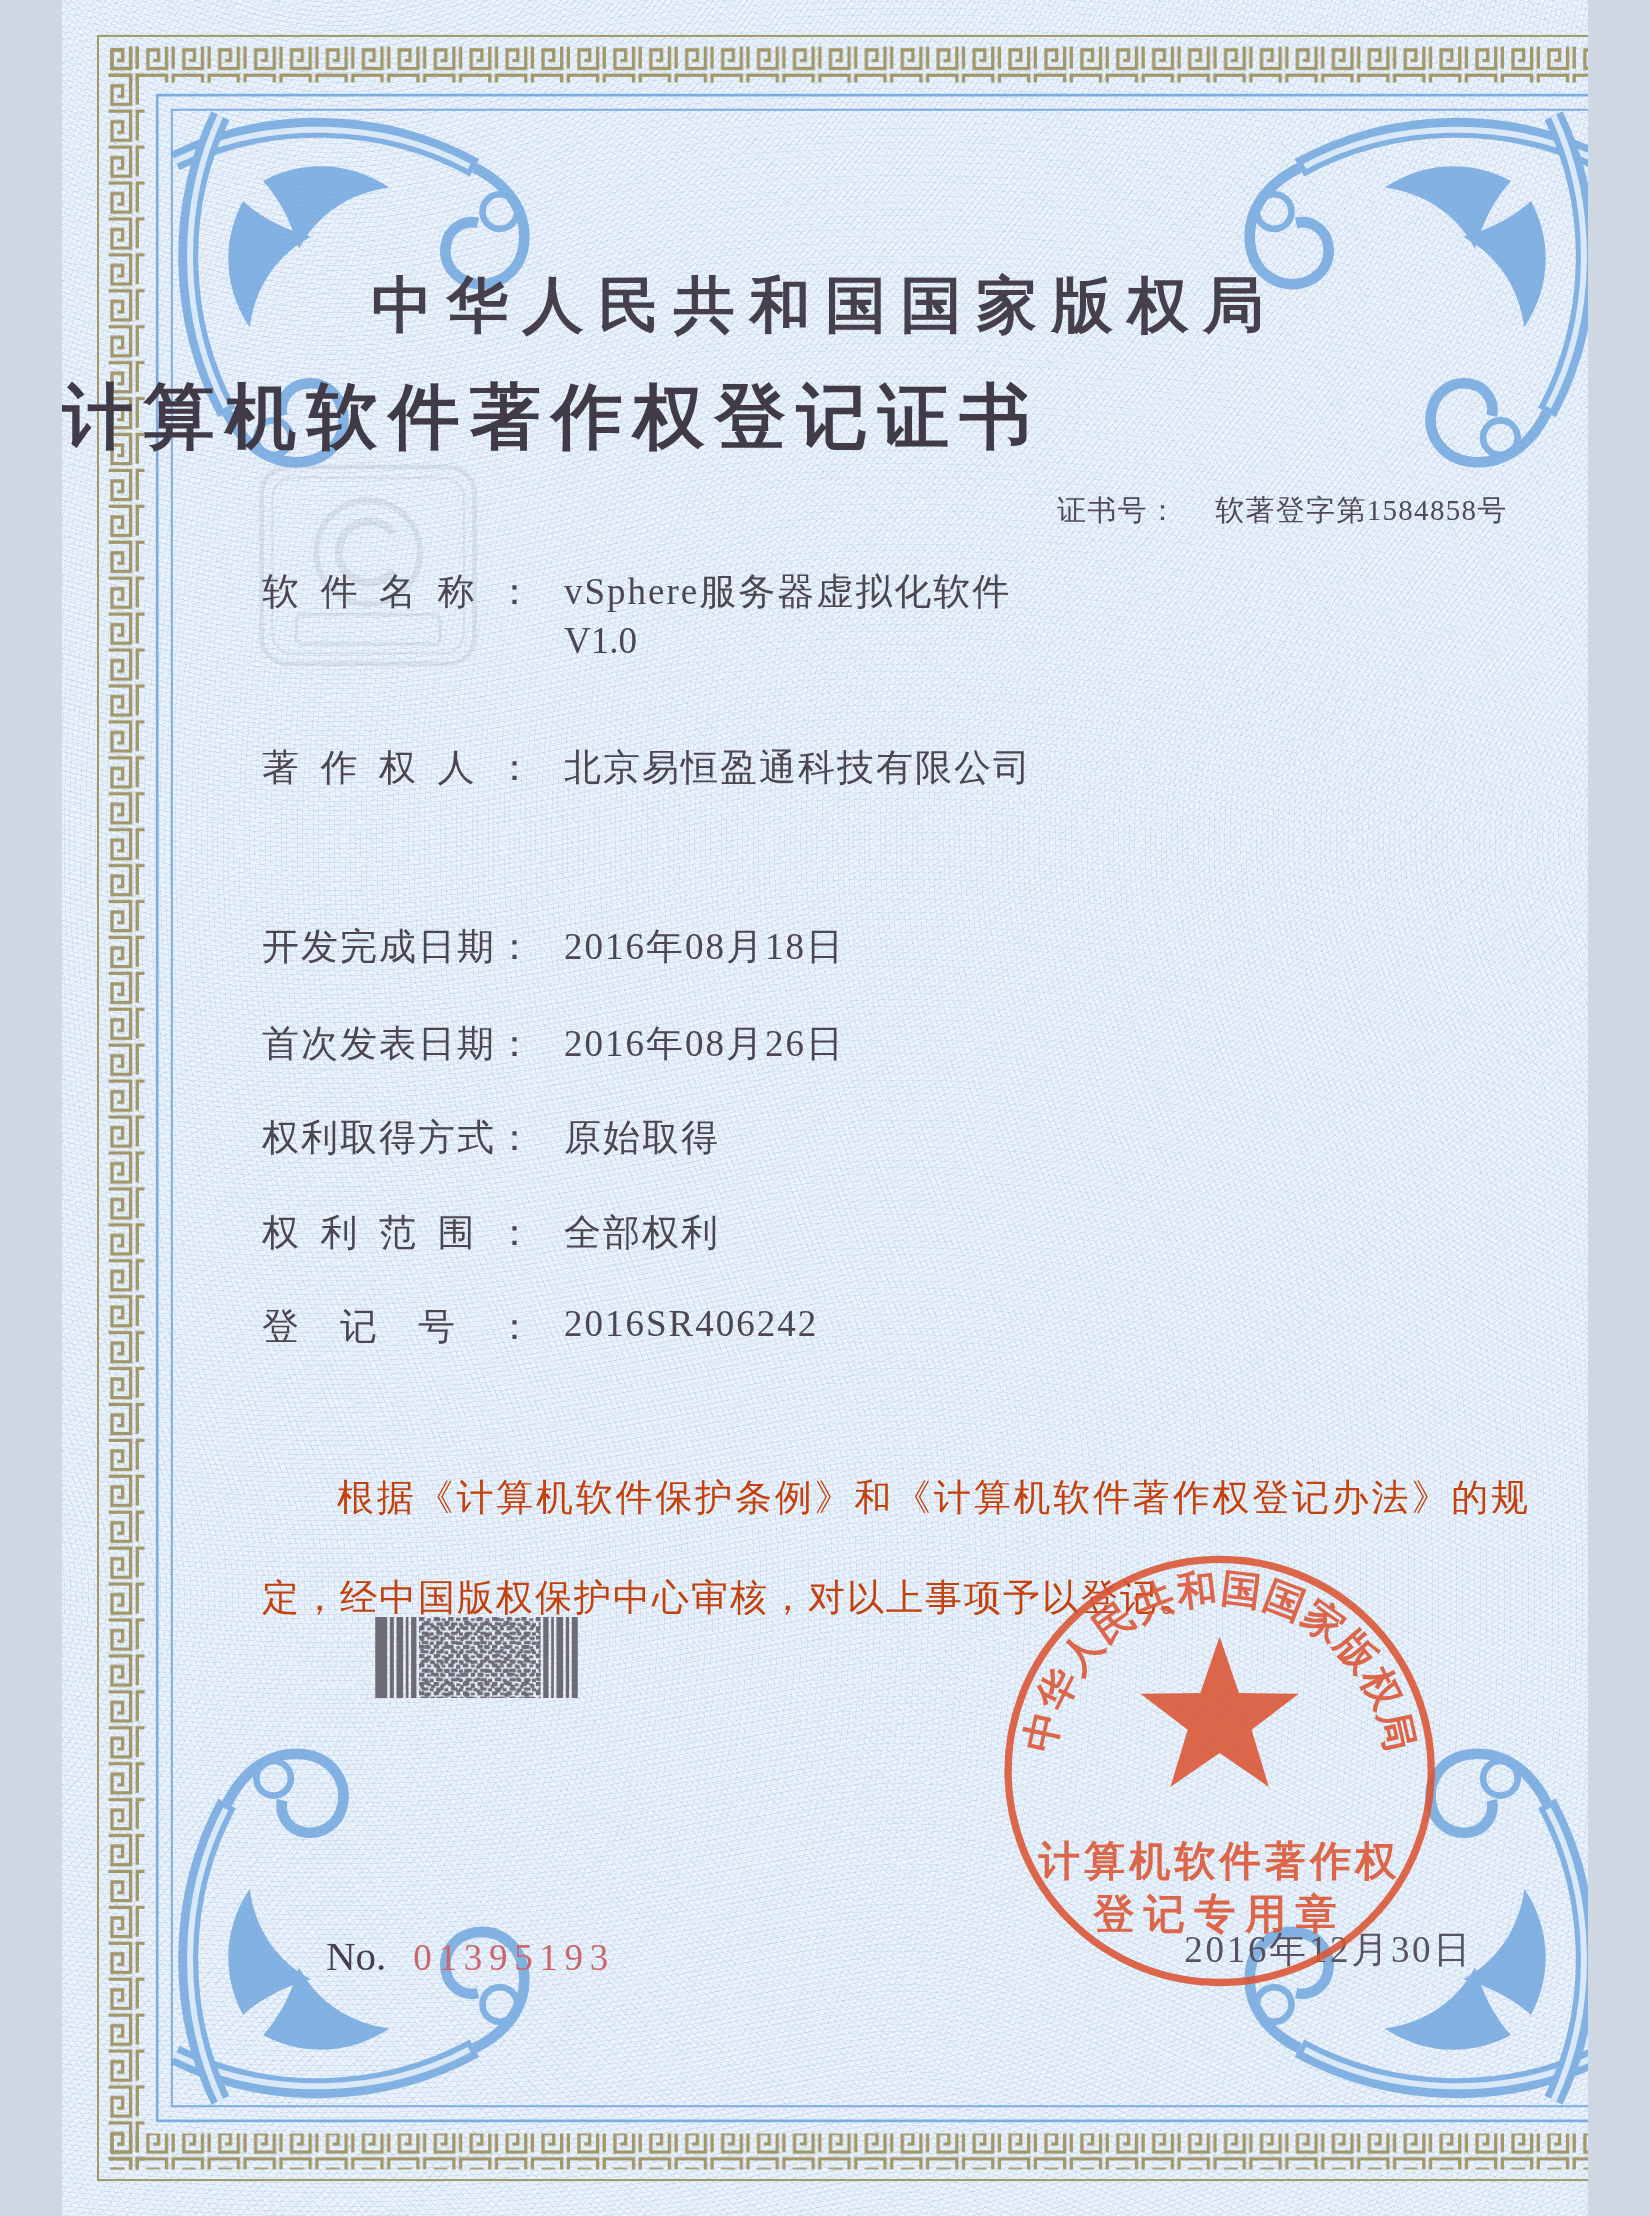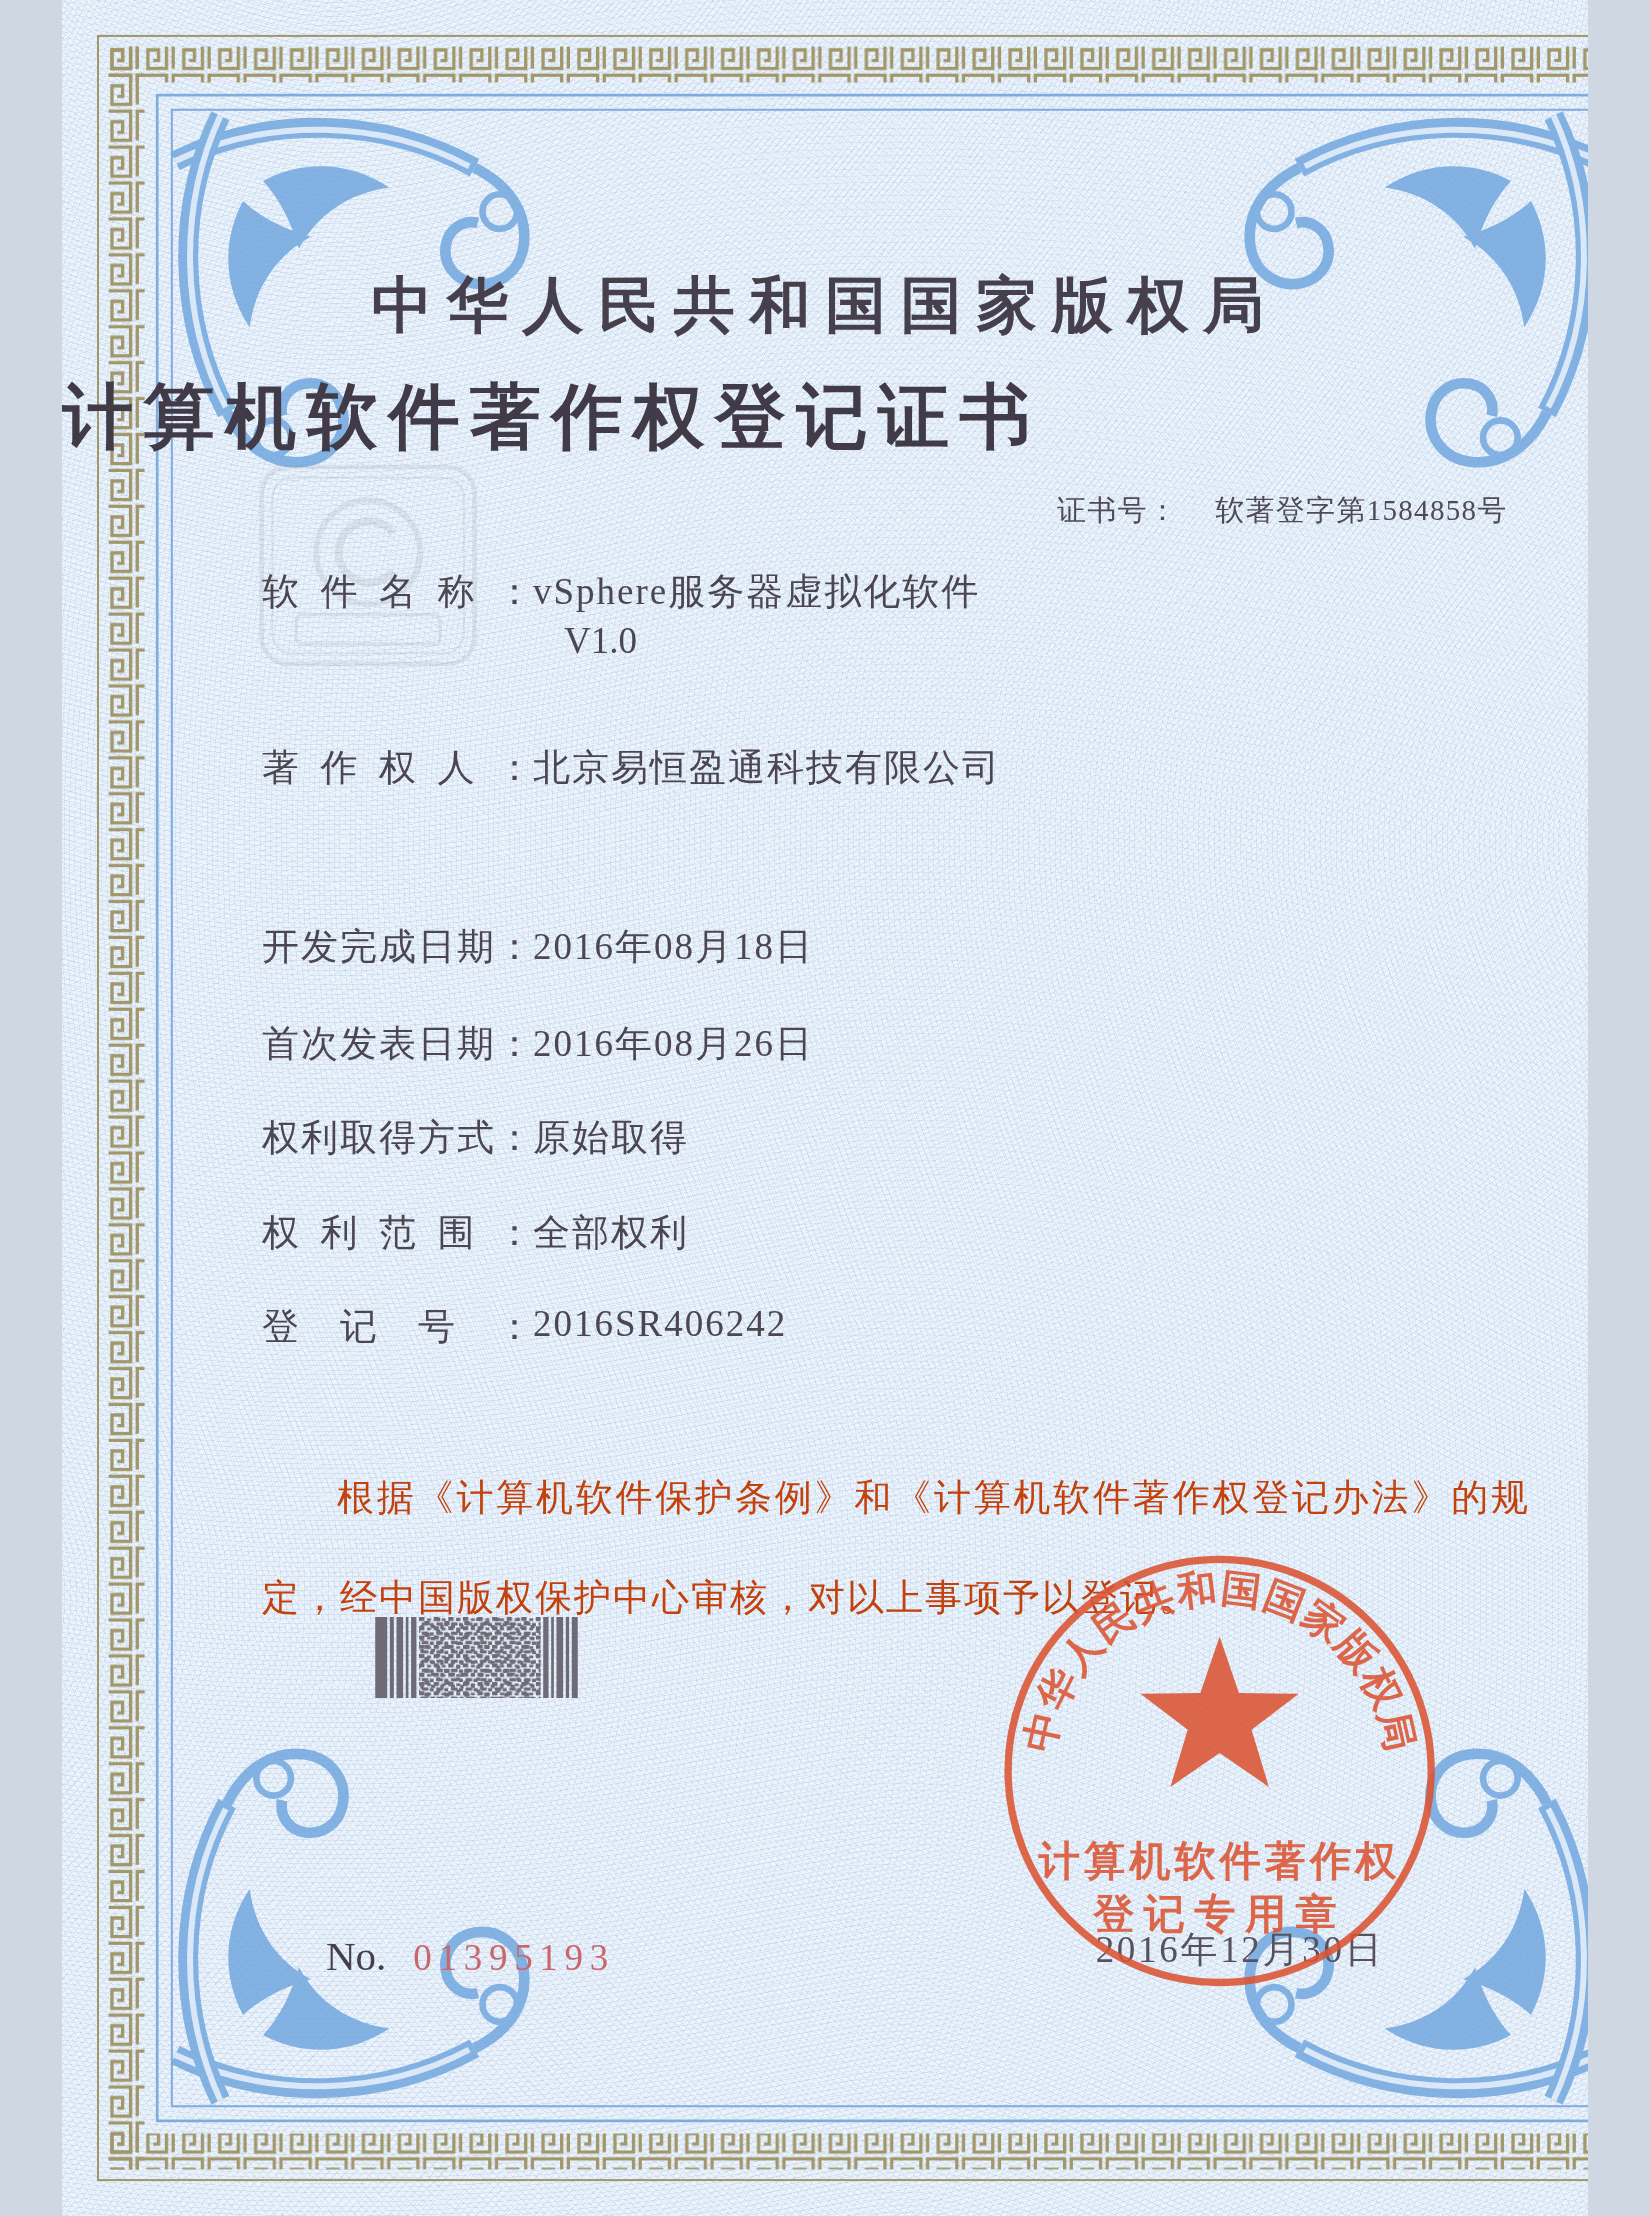--- a/index.html
+++ b/index.html
@@ -40,41 +40,41 @@
     font-size:29px;color:#4f4a55;letter-spacing:1.3px;
   }
   .certno .v{margin-left:37px;font-family:Liberation Serif, serif;}
 
   .row{position:absolute;left:200px;width:1264px;font-size:37px;color:#4c4651;}
   .lbl{
     display:inline-block;width:271px;
     text-align:justify;text-align-last:justify;
     vertical-align:top;letter-spacing:0;
   }
-  .val{letter-spacing:2px;}
+  .val{margin-left:31px;letter-spacing:2px;}
   .r1{top:567px;}
   .r1b{top:619px;left:502px;width:599px;}
   .r2{top:743px;}
   .r3{top:922px;}
   .r4{top:1019px;}
   .r5{top:1113px;}
   .r6{top:1208px;}
   .r7{top:1302px;}
 
   .statement{
     position:absolute;left:200px;top:1448px;width:1268px;
     font-size:37px;line-height:100px;letter-spacing:2px;
     text-align:justify;text-indent:75px;color:#c2410c;
   }
 
   .barcode{position:absolute;left:313px;top:1617px;z-index:3;}
 
   .issue-date{
     position:absolute;left:945px;top:1925px;width:466px;
-    text-align:center;font-size:37px;letter-spacing:2.7px;
+    text-align:right;font-size:37px;letter-spacing:2.7px;
     color:#57525d;z-index:3;
   }
   .serial{
     position:absolute;left:264px;top:1932px;z-index:3;
     font-size:41px;color:#45404b;
   }
   .serial .num{
     font-family:Liberation Serif, serif;
     font-size:37px;color:#c8686d;letter-spacing:6.7px;margin-left:27px;
     font-weight:400;

